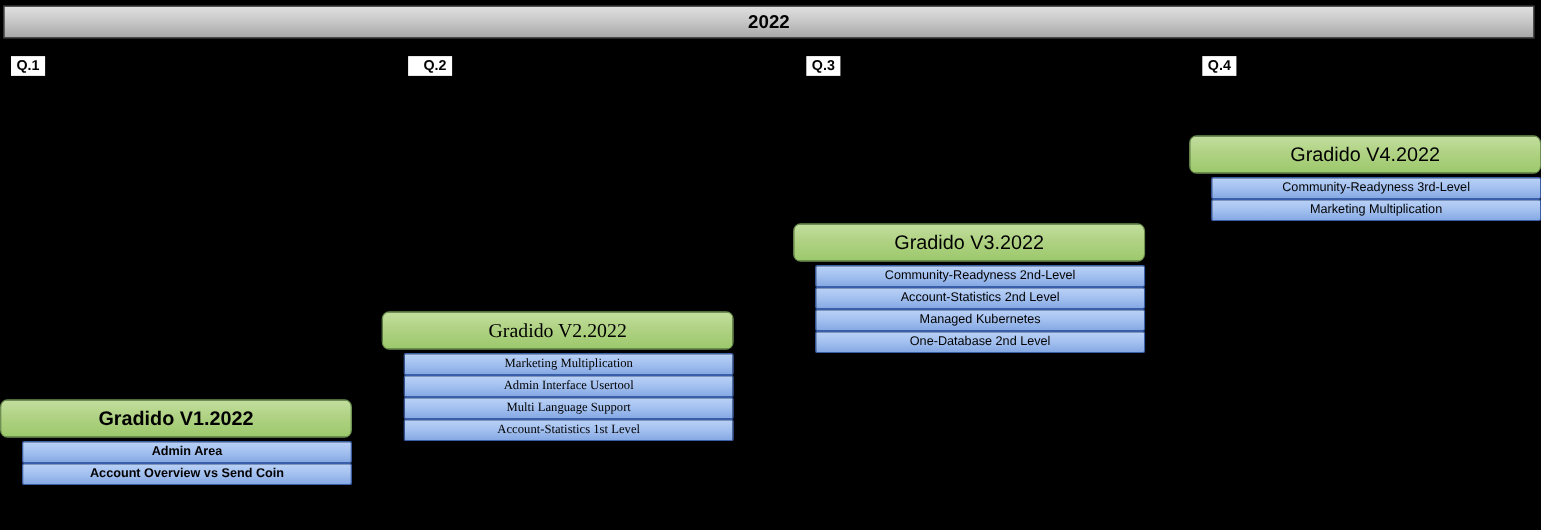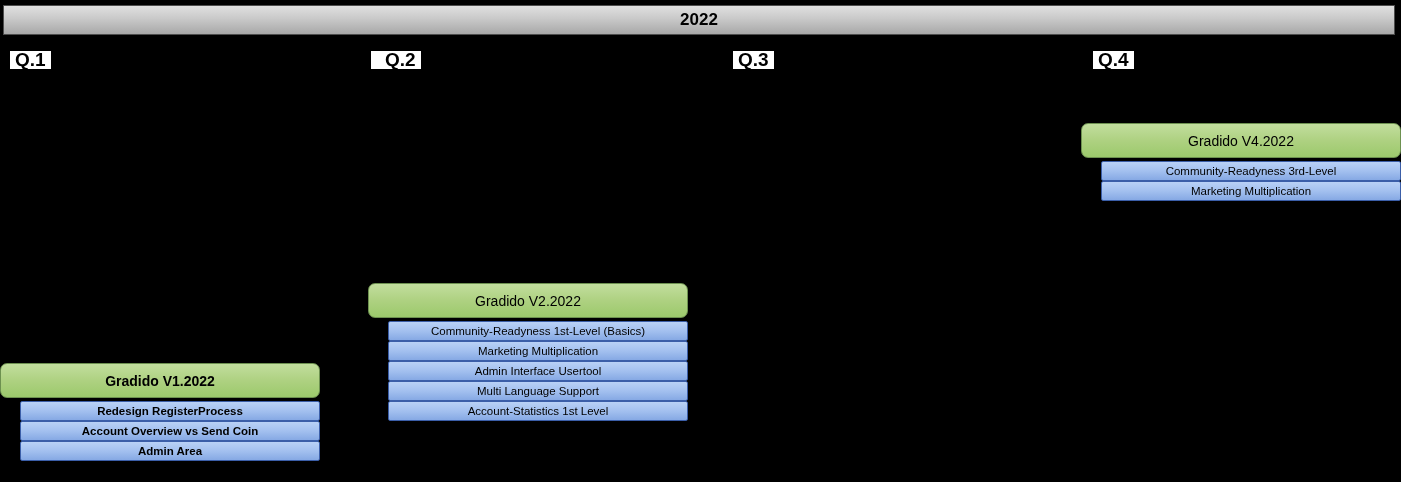--- a/index.html
+++ b/index.html
@@ -35,47 +35,47 @@
     color: #000000;
   }
   
   .qlabel {
     position: absolute;
     top: 51px;
     height: 18px;
     line-height: 18px;
     background: #ffffff;
     color: #000000;
-    font-size: 19px;
+    font-size: 13px;
     font-weight: bold;
     padding: 0 5px;
   }
   .l0 { left: 10px; }
   .l1 { left: 371px; padding-left: 14px; }
   .l2 { left: 733px; }
   .l3 { left: 1093px; }
   
   .group {
     position: absolute;
     width: 320px;
   }
   .g0 { left: 0px;    top: 363px; font-weight: bold; }
-  .g1 { left: 368px;  top: 283px; }
+  .g1 { left: 347px;  top: 283px; font-family: Liberation Serif, serif; }
   .g2 { left: 721px;  top: 203px; }
   .g3 { left: 1081px; top: 123px; }
   .release {
     height: 35px;
     box-sizing: border-box;
     border: 1px solid #6d9150;
     border-radius: 7px;
     background: linear-gradient(180deg, #c2de9e 0%, #aed181 50%, #9cc96c 100%);
     display: flex;
     align-items: center;
     justify-content: center;
-    font-size: 14px;
+    font-size: 18px;
     color: #000000;
   }
   .items {
     margin-left: 20px;
     margin-top: 3px;
   }
   .item {
     height: 20px;
     box-sizing: border-box;
     border: 1px solid #3b5ea8;
@@ -100,37 +100,44 @@
   </div>
 
   <div class="qlabel l0">Q.1</div>
   <div class="qlabel l1">Q.2</div>
   <div class="qlabel l2">Q.3</div>
   <div class="qlabel l3">Q.4</div>
 
   <div class="group g0">
     <div class="release">Gradido V1.2022</div>
     <div class="items">
-        <div class="item">Redesign RegisterProcess</div>
+        <div class="item">Admin Area</div>
         <div class="item">Account Overview vs Send Coin</div>
-        <div class="item">Admin Area</div>
       </div>
   </div>
 
   <div class="group g1">
     <div class="release">Gradido V2.2022</div>
     <div class="items">
-        <div class="item">Community-Readyness 1st-Level (Basics)</div>
         <div class="item">Marketing Multiplication</div>
         <div class="item">Admin Interface Usertool</div>
         <div class="item">Multi Language Support</div>
         <div class="item">Account-Statistics 1st Level</div>
       </div>
   </div>
 
+  <div class="group g2">
+    <div class="release">Gradido V3.2022</div>
+    <div class="items">
+        <div class="item">Community-Readyness 2nd-Level</div>
+        <div class="item">Account-Statistics 2nd Level</div>
+        <div class="item">Managed Kubernetes</div>
+        <div class="item">One-Database 2nd Level</div>
+      </div>
+  </div>
 
   <div class="group g3">
     <div class="release">Gradido V4.2022</div>
     <div class="items">
         <div class="item">Community-Readyness 3rd-Level</div>
         <div class="item">Marketing Multiplication</div>
       </div>
   </div>
 
 </div>

